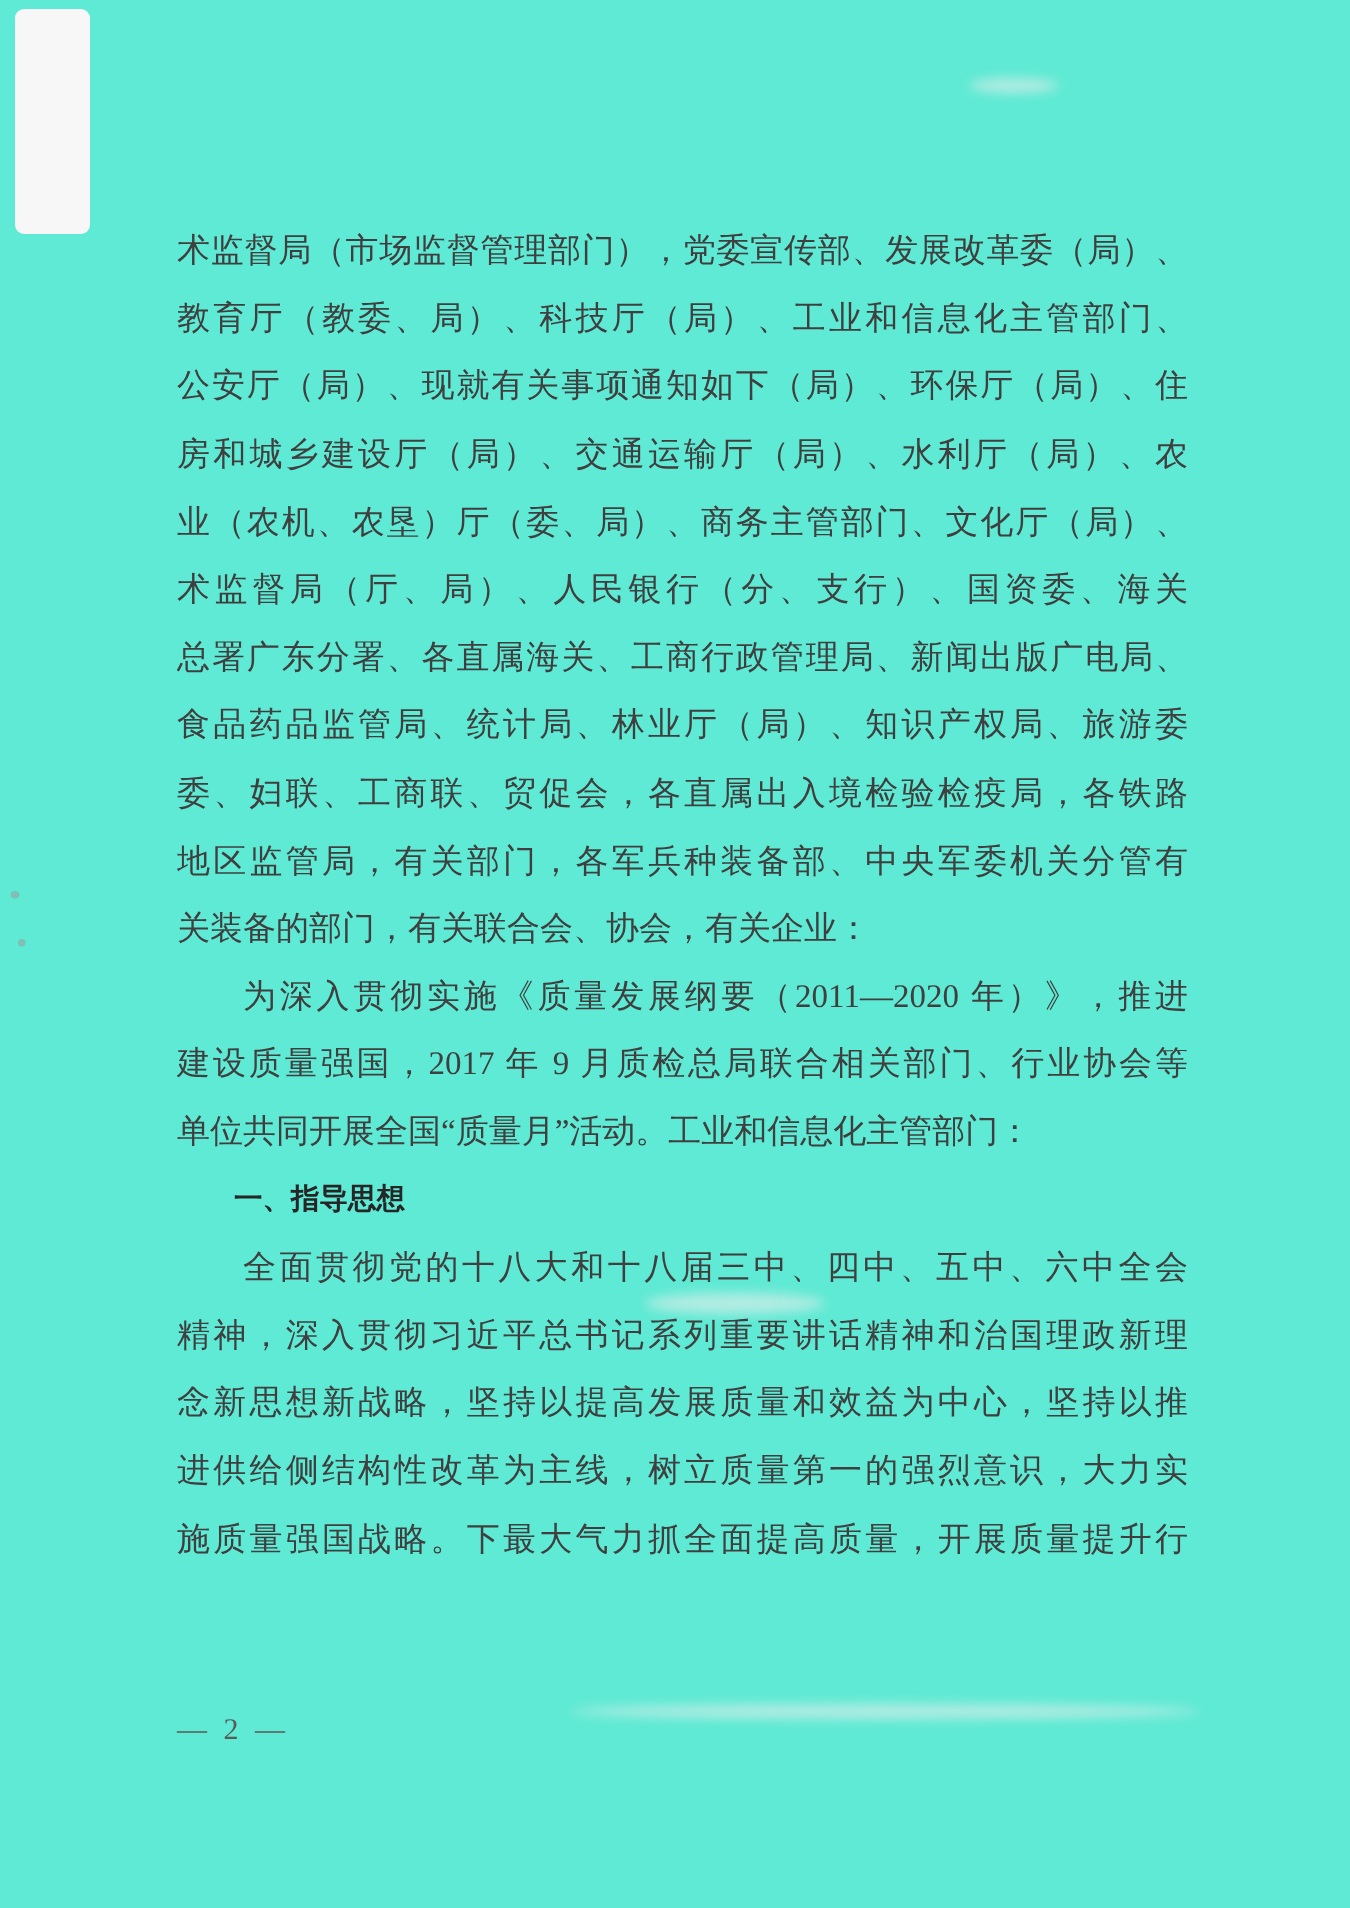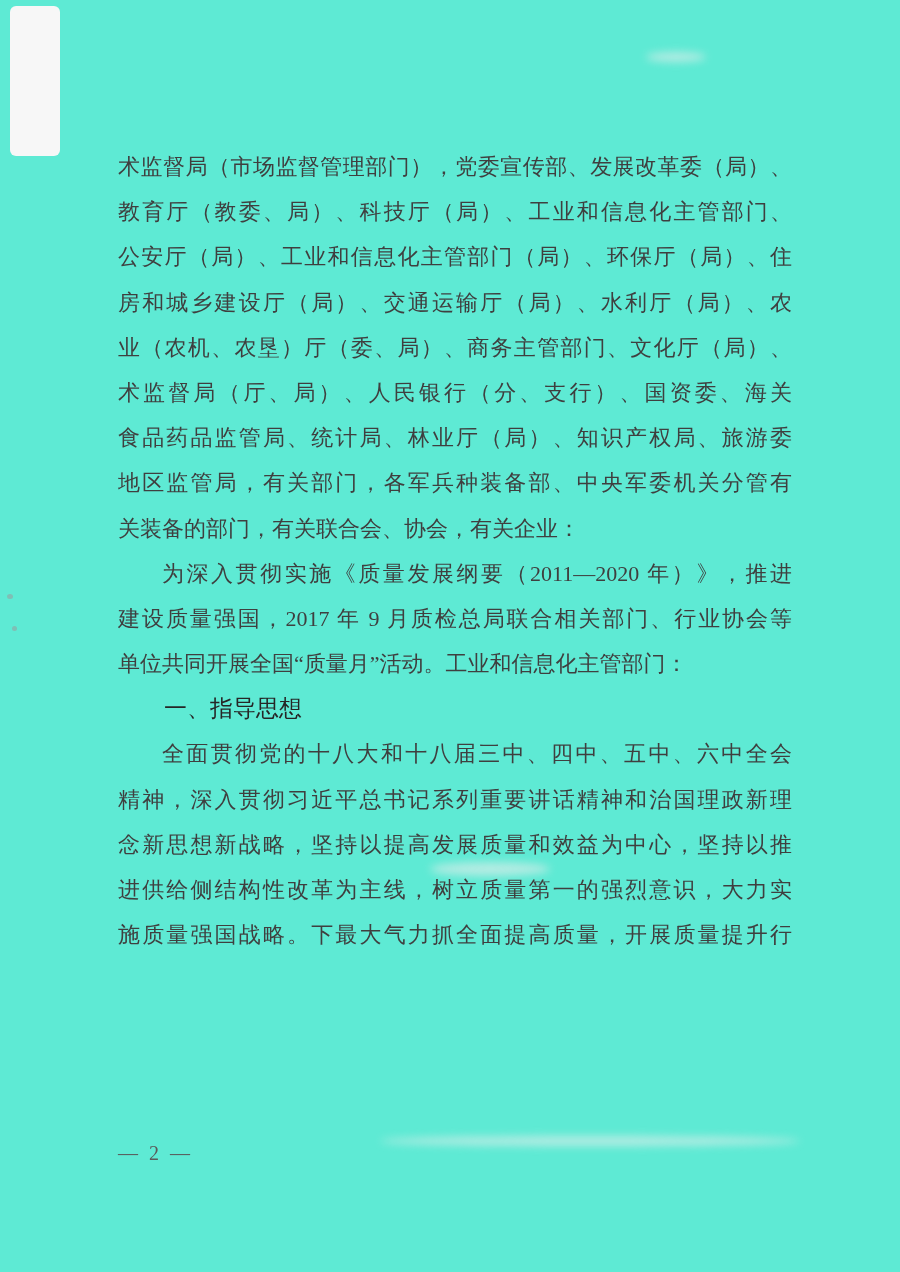--- a/index.html
+++ b/index.html
@@ -58,23 +58,23 @@
     overflow: hidden;
   }
   .line.just {
     text-align: justify;
     text-align-last: justify;
   }
   .line.indent {
     text-indent: 2em;
   }
   .line.bold {
-    font-weight: normal;
+    font-weight: bold;
     color: #262626;
-    font-size: 23px;
+    font-size: 19px;
   }
   .page-number {
     position: absolute;
     left: 118px;
     top: 1140px;
     font-size: 20px;
     line-height: 26px;
     letter-spacing: 3px;
     color: #5a5a5a;
   }
@@ -87,25 +87,27 @@
   <div class="scan-strip"></div>
   <div class="speck s1"></div>
   <div class="speck s2"></div>
   <div class="smudge m1"></div>
   <div class="smudge m2"></div>
   <div class="smudge m3"></div>
 
   <div class="doc-body" id="doc-body" style="color: rgb(63, 63, 63);">
       <div class="line just">术监督局（市场监督管理部门），党委宣传部、发展改革委（局）、</div>
       <div class="line just">教育厅（教委、局）、科技厅（局）、工业和信息化主管部门、</div>
-      <div class="line just">公安厅（局）、工业和信息化主管部门（局）、环保厅（局）、住</div>
+      <div class="line just">公安厅（局）、现就有关事项通知如下（局）、环保厅（局）、住</div>
       <div class="line just">房和城乡建设厅（局）、交通运输厅（局）、水利厅（局）、农</div>
       <div class="line just">业（农机、农垦）厅（委、局）、商务主管部门、文化厅（局）、</div>
       <div class="line just">术监督局（厅、局）、人民银行（分、支行）、国资委、海关</div>
+      <div class="line just">总署广东分署、各直属海关、工商行政管理局、新闻出版广电局、</div>
       <div class="line just">食品药品监管局、统计局、林业厅（局）、知识产权局、旅游委</div>
+      <div class="line just">委、妇联、工商联、贸促会，各直属出入境检验检疫局，各铁路</div>
       <div class="line just">地区监管局，有关部门，各军兵种装备部、中央军委机关分管有</div>
       <div class="line">关装备的部门，有关联合会、协会，有关企业：</div>
       <div class="line just indent">为深入贯彻实施《质量发展纲要（2011—2020 年）》，推进</div>
       <div class="line just">建设质量强国，2017 年 9 月质检总局联合相关部门、行业协会等</div>
       <div class="line">单位共同开展全国“质量月”活动。工业和信息化主管部门：</div>
       <div class="line indent bold">一、指导思想</div>
       <div class="line just indent">全面贯彻党的十八大和十八届三中、四中、五中、六中全会</div>
       <div class="line just">精神，深入贯彻习近平总书记系列重要讲话精神和治国理政新理</div>
       <div class="line just">念新思想新战略，坚持以提高发展质量和效益为中心，坚持以推</div>
       <div class="line just">进供给侧结构性改革为主线，树立质量第一的强烈意识，大力实</div>

